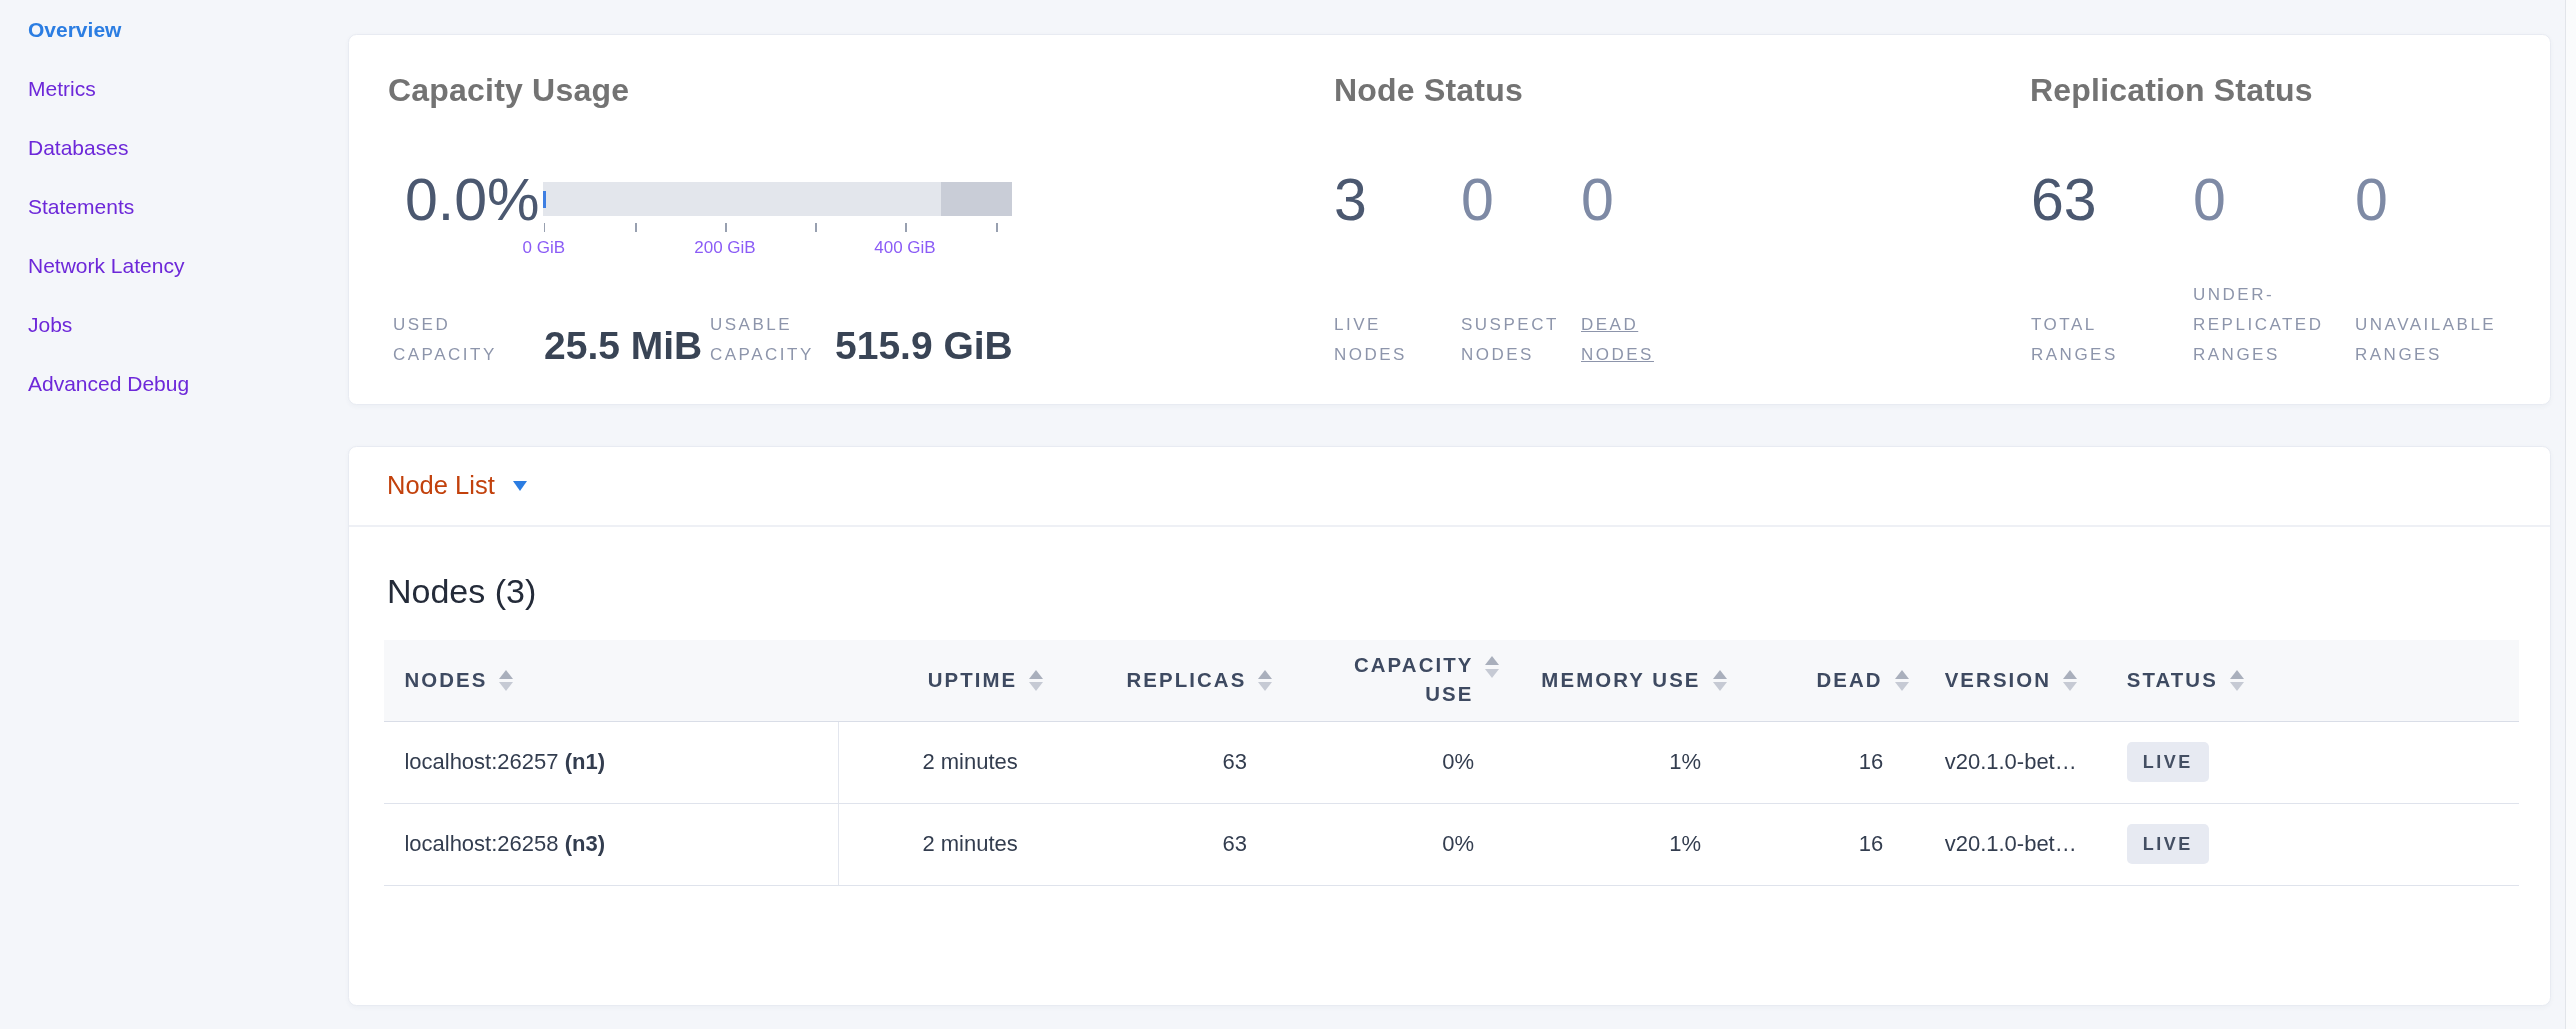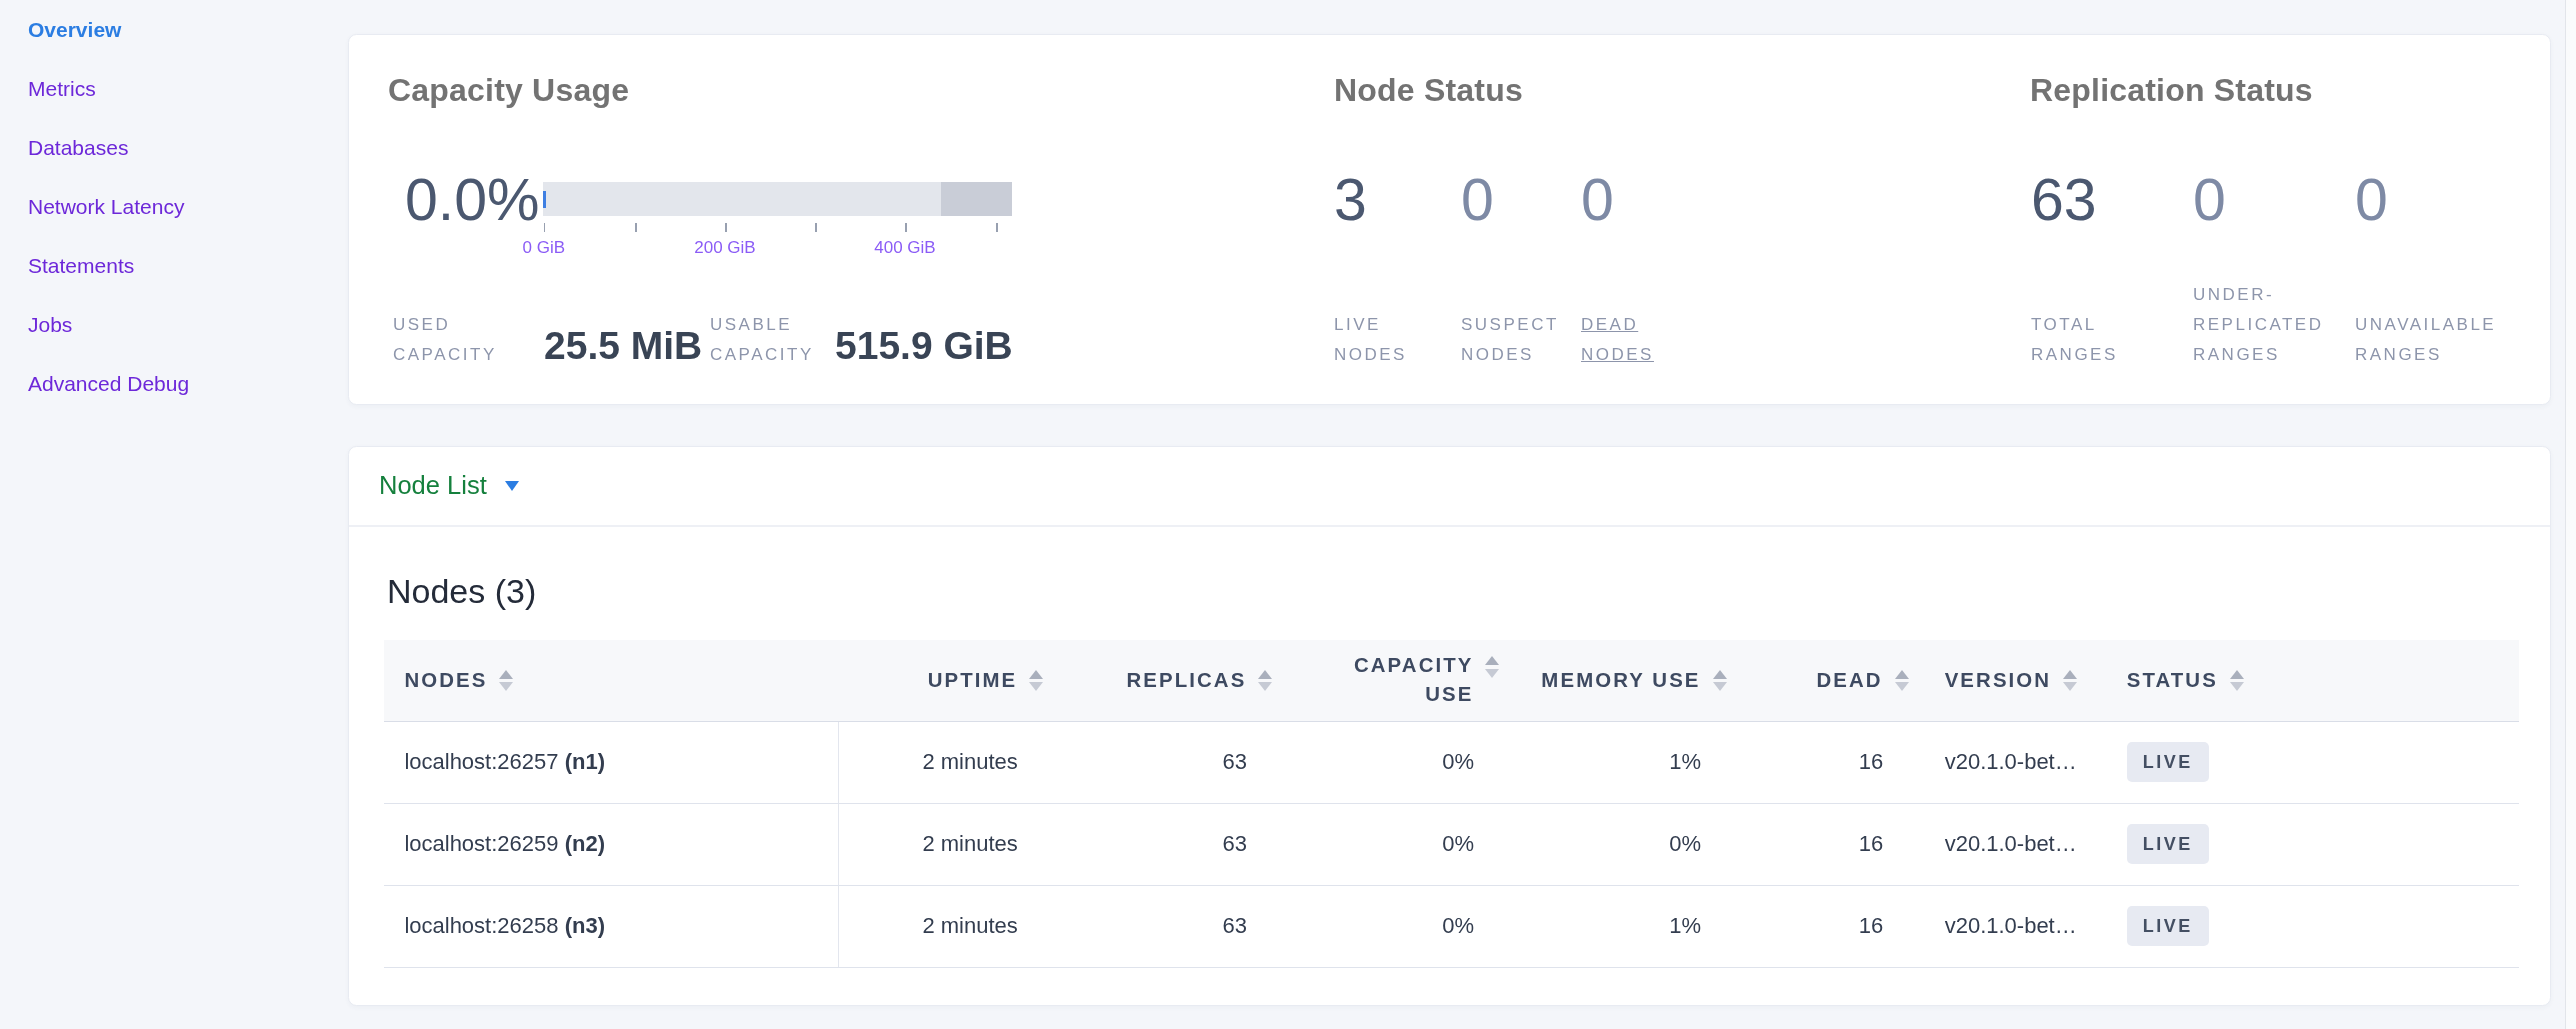--- a/index.html
+++ b/index.html
@@ -56,23 +56,23 @@
   .gauge-dark { position:absolute; right:0; top:0; width:71px; height:34px; background:#c9cdd7; }
   .gauge-tick { position:absolute; top:41px; width:1.7px; height:9.3px; background:#98a0b0; }
   .gauge-tick-label {
     position:absolute; top:56px; transform:translateX(-50%);
     font-size:17px; color:#8b5cf6; white-space:nowrap;
   }
 
   
   .nl-bar { position:absolute; left:0; top:0; width:100%; height:80px; border-bottom:2.5px solid #eef0f5; }
   .nl-btn {
-    position:absolute; left:30px; top:0; height:77px; display:flex; align-items:center;
+    position:absolute; left:38px; top:0; height:77px; display:flex; align-items:center;
     background:none; border:none; cursor:pointer; font-family:inherit;
-    font-size:25.5px; color:#15803d;
+    font-size:25.5px; color:#c2410c;
   }
   .caret {
     display:inline-block; margin-left:18.7px; width:0; height:0;
     border-left:7.6px solid transparent; border-right:7.6px solid transparent;
     border-top:10.2px solid #2b7de2;
   }
   .nodes-heading { position:absolute; left:38px; top:124px; font-size:34px; line-height:41px; font-weight:400; color:#242b39; }
 
   
   table.nodes {
@@ -116,22 +116,22 @@
 </style>
 </head>
 <body>
 
 <div class="page">
 
   <nav class="sidebar">
     <div class="side-item active">Overview</div>
     <div class="side-item">Metrics</div>
     <div class="side-item">Databases</div>
+    <div class="side-item">Statements</div>
     <div class="side-item">Network Latency</div>
-    <div class="side-item">Statements</div>
     <div class="side-item">Jobs</div>
     <div class="side-item">Advanced Debug</div>
   </nav>
 
   <section class="card card-top">
 
     <h2 class="sec-title" style="left:39px;">Capacity Usage</h2>
     <div class="big-num" style="left:56px;">0.0%</div>
 
     <div class="gauge">
@@ -294,30 +294,20 @@
           </th>
         </tr>
       </thead>
       <tbody>
         <tr>
           <td class="col-nodes"><span>localhost:26257</span> <span class="node-id">(n1)</span></td>
           <td class="num-col">2 minutes</td>
           <td class="num-col">63</td>
           <td class="num-col">0%</td>
           <td class="num-col">1%</td>
-          <td class="num-col">16</td>
-          <td class="left-col">v20.1.0-bet…</td>
-          <td class="left-col"><span class="badge">LIVE</span></td>
-        </tr>
-        <tr>
-          <td class="col-nodes"><span>localhost:26259</span> <span class="node-id">(n2)</span></td>
-          <td class="num-col">2 minutes</td>
-          <td class="num-col">63</td>
-          <td class="num-col">0%</td>
-          <td class="num-col">0%</td>
           <td class="num-col">16</td>
           <td class="left-col">v20.1.0-bet…</td>
           <td class="left-col"><span class="badge">LIVE</span></td>
         </tr>
         <tr>
           <td class="col-nodes"><span>localhost:26258</span> <span class="node-id">(n3)</span></td>
           <td class="num-col">2 minutes</td>
           <td class="num-col">63</td>
           <td class="num-col">0%</td>
           <td class="num-col">1%</td>

